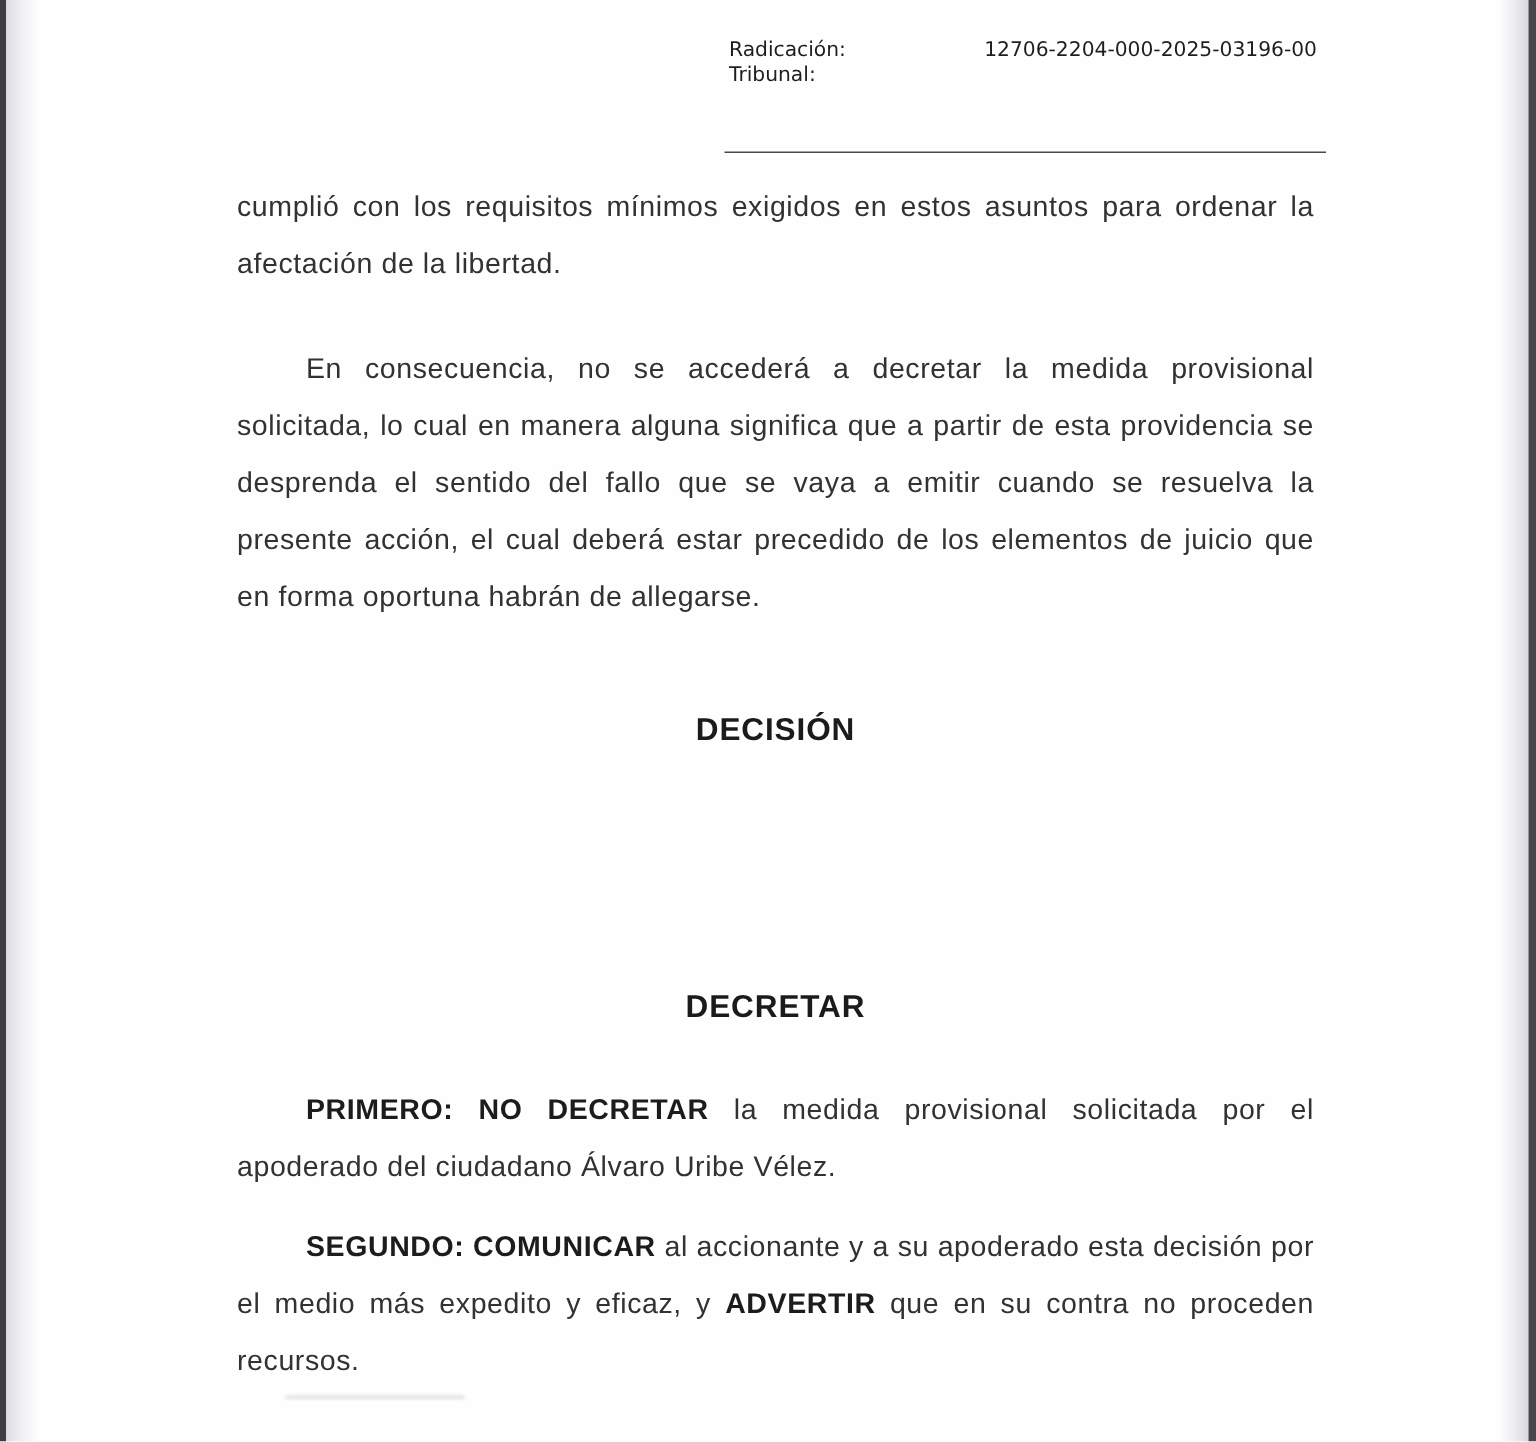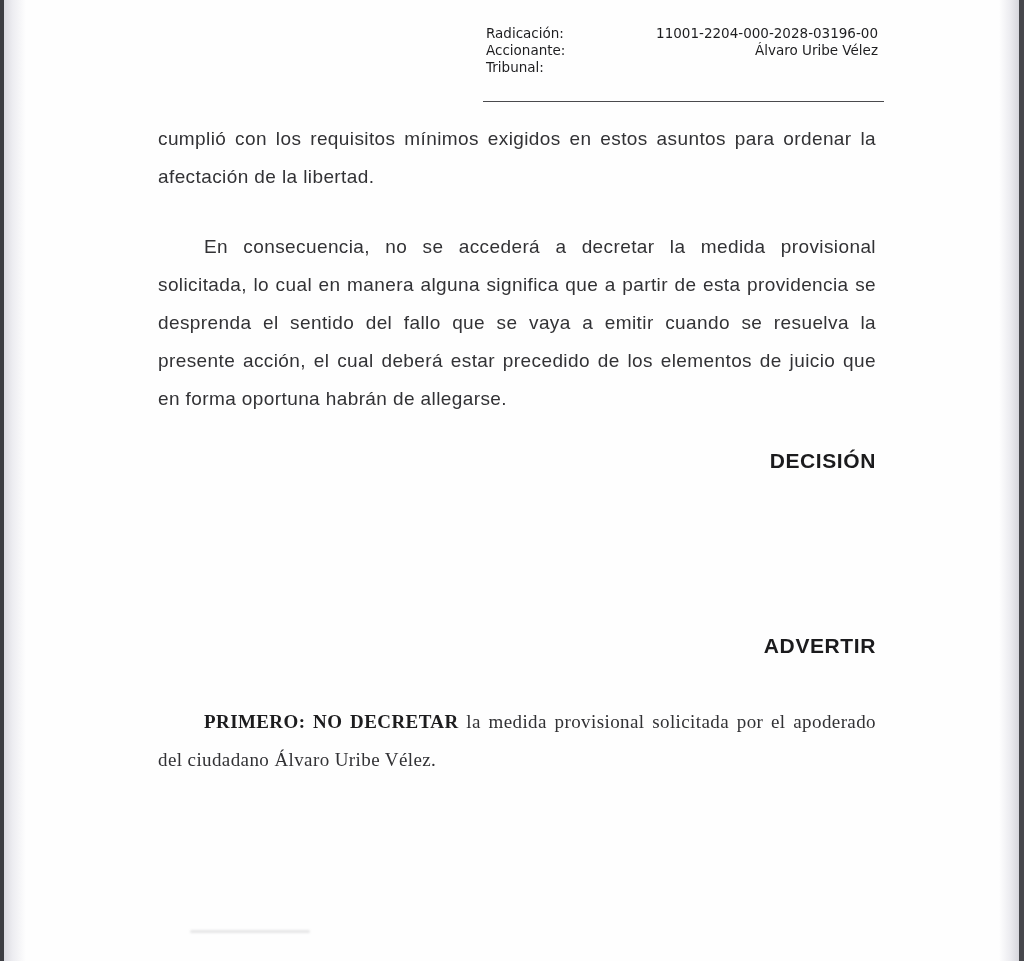--- a/index.html
+++ b/index.html
@@ -77,33 +77,34 @@
     color: #323235;
     text-align: justify;
   }
   .para.indent { text-indent: 46px; }
   .para b, .para .bseg { font-weight: 700; color: #1c1c1e; }
 
   .doc-heading {
     position: absolute;
     left: 158px;
     width: 718px;
-    text-align: right;
+    text-align: center;
     font-size: 21px;
     font-weight: 700;
     letter-spacing: 0.6px;
     color: #1b1b1d;
+    margin-top: 26px;
   }
 
   #para-1 { top: 120px; }
   #para-2 { top: 228px; }
   #heading-decision { top: 449px; }
   #para-3 { top: 521px; }
   #heading-resuelve { top: 634px; }
-  #para-4 { top: 703px; font-family: Liberation Serif, serif; }
+  #para-4 { top: 722px; }
   #para-5 { top: 813px; }
 
   
   .scan-smudge {
     position: absolute;
     left: 190px;
     top: 930px;
     width: 120px;
     height: 3px;
     background: rgba(120,120,125,0.18);
@@ -117,40 +118,37 @@
 <div class="screen">
 
   <div class="edge-left-fade"></div>
   <div class="edge-left-bar"></div>
   <div class="edge-right-fade"></div>
   <div class="edge-right-bar"></div>
 
   <div class="doc-header">
     <div class="hrow">
       <span class="hlabel">Radicación:</span>
-      <span class="hvalue">11001-2204-000-2028-03196-00</span>
-    </div>
-    <div class="hrow">
-      <span class="hlabel">Accionante:</span>
-      <span class="hvalue">Álvaro Uribe Vélez</span>
+      <span class="hvalue">12706-2204-000-2025-03196-00</span>
     </div>
     <div class="hrow">
       <span class="hlabel">Tribunal:</span>
     </div>
   </div>
 
   <div class="header-rule"></div>
 
   <p class="para" id="para-1"><span>cumplió con los requisitos mínimos exigidos en estos asuntos para ordenar la afectación de la libertad.</span></p>
 
   <p class="para indent" id="para-2"><span>En consecuencia, no se accederá a decretar la medida provisional solicitada, lo cual en manera alguna significa que a partir de esta providencia se desprenda el sentido del fallo que se vaya a emitir cuando se resuelva la presente acción, el cual deberá estar precedido de los elementos de juicio que en forma oportuna habrán de allegarse.</span></p>
 
   <h2 class="doc-heading" id="heading-decision">DECISIÓN</h2>
 
 
-  <h2 class="doc-heading" id="heading-resuelve">ADVERTIR</h2>
+  <h2 class="doc-heading" id="heading-resuelve">DECRETAR</h2>
 
   <p class="para indent" id="para-4"><span class="bseg">PRIMERO: NO DECRETAR</span><span> la medida provisional solicitada por el apoderado del ciudadano Álvaro Uribe Vélez.</span></p>
 
+  <p class="para indent" id="para-5"><span class="bseg">SEGUNDO: COMUNICAR</span><span> al accionante y a su apoderado esta decisión por el medio más expedito y eficaz, y </span><span class="bseg">ADVERTIR</span><span> que en su contra no proceden recursos.</span></p>
 
   <div class="scan-smudge"></div>
 
 </div>
 
 </body></html>

